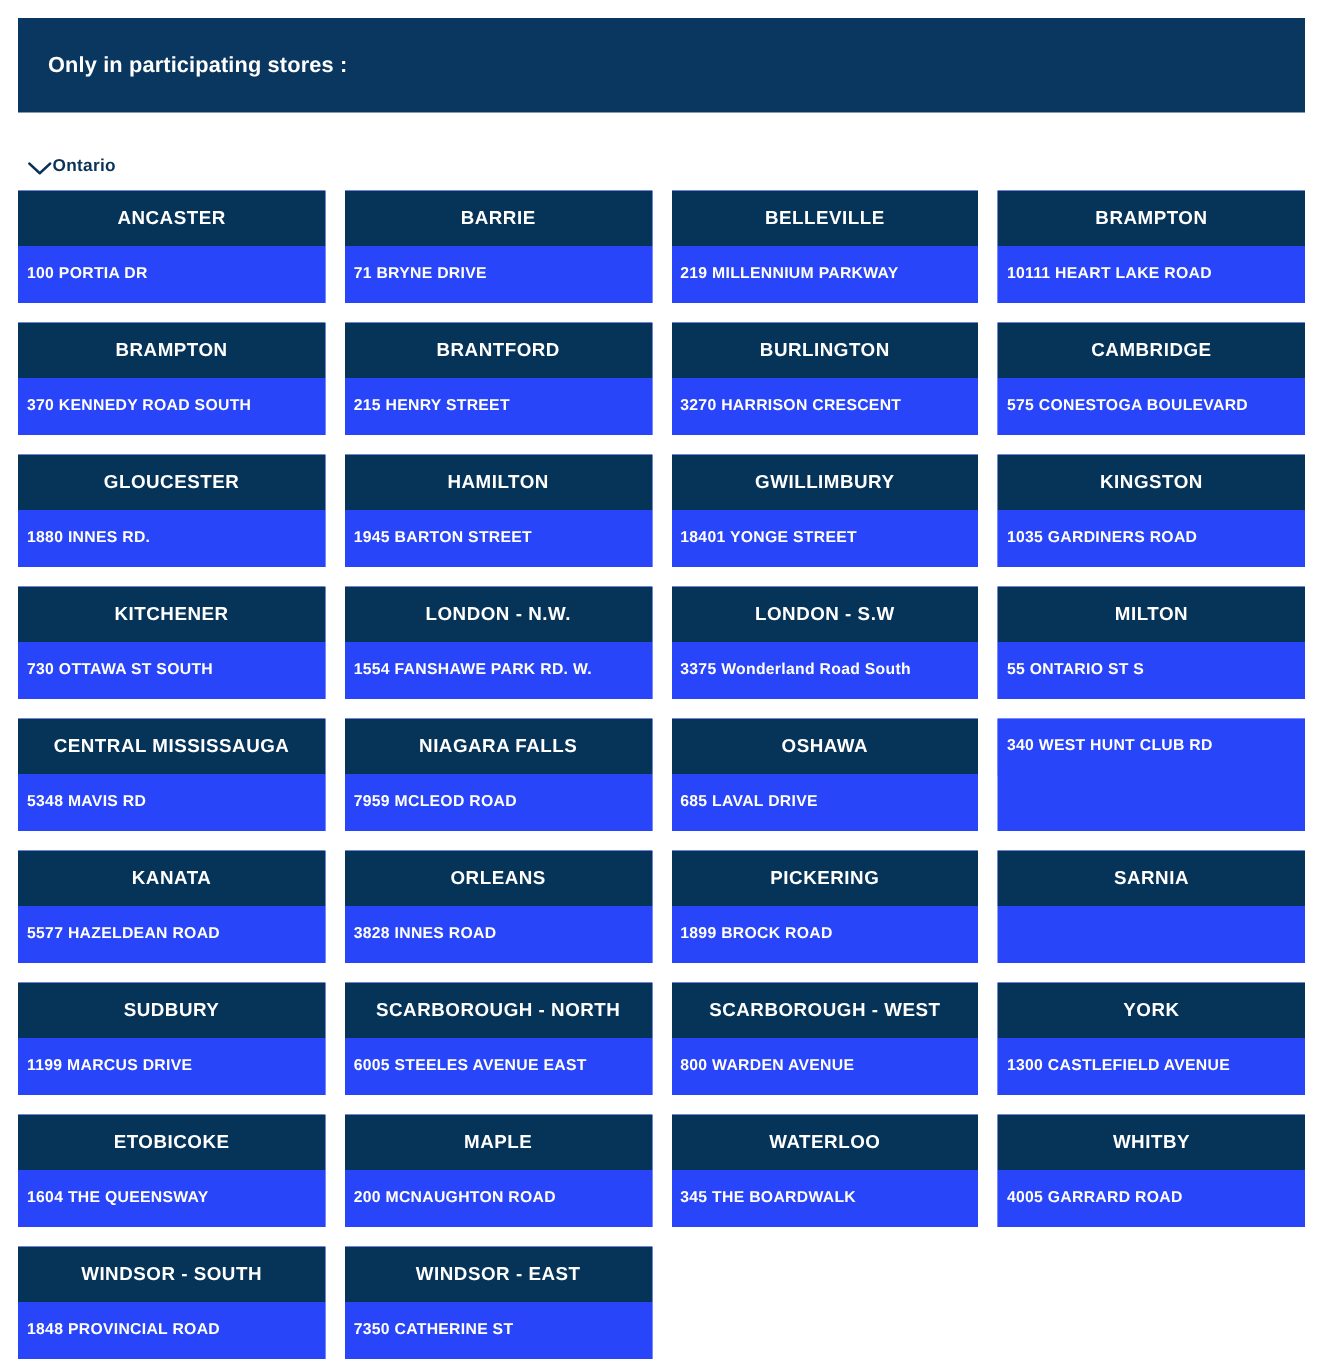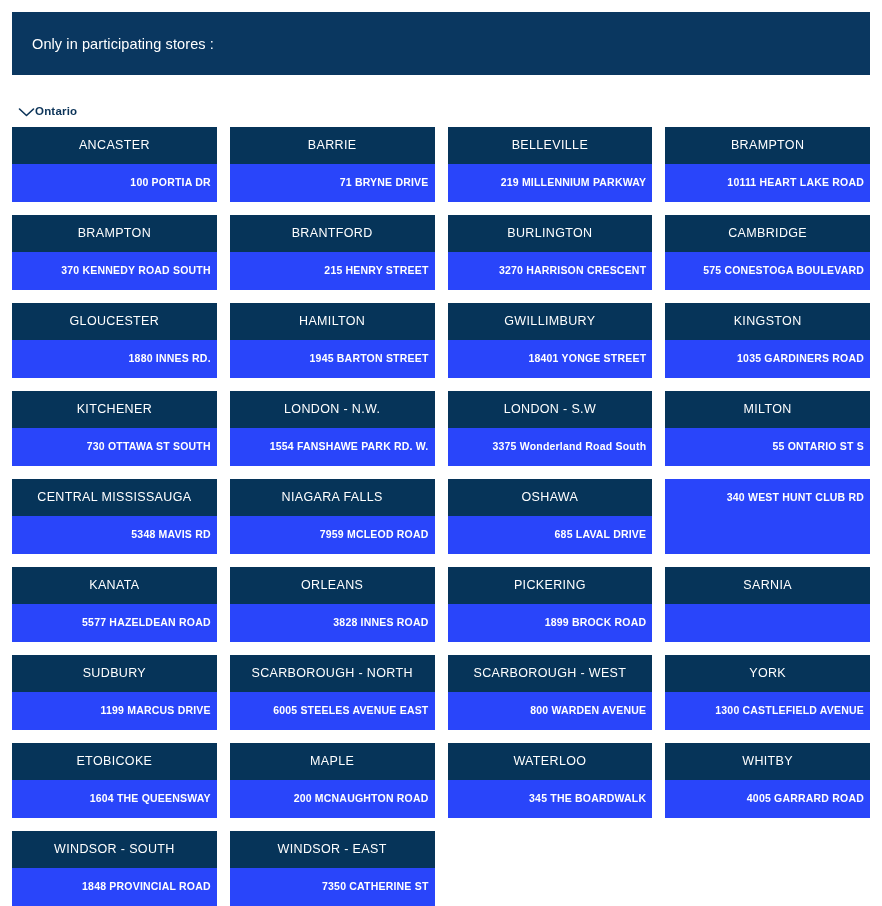--- a/index.html
+++ b/index.html
@@ -26,21 +26,21 @@
     background: #0a3760;
     height: 63px;
     display: flex;
     align-items: center;
     padding: 0 20px;
     margin-bottom: 14px;
   }
   .banner-title {
     color: #ffffff;
     font-size: 14.5px;
-    font-weight: normal;
+    font-weight: bold;
     letter-spacing: 0.1px;
   }
 
   
   .province-row {
     display: flex;
     align-items: flex-end;
     padding: 4px 2px 0 6px;
     height: 28px;
     cursor: pointer;
@@ -80,32 +80,32 @@
     color: #ffffff;
     height: 37px;
     display: flex;
     align-items: center;
     justify-content: center;
     text-align: center;
     padding: 0 6px;
   }
   .store-city {
     font-size: 12.5px;
-    font-weight: normal;
+    font-weight: bold;
     letter-spacing: 0.35px;
     line-height: 1.1;
     white-space: nowrap;
   }
   .store-card-body {
     background: #2945fa;
     color: #ffffff;
     height: 38px;
     display: flex;
     align-items: center;
-    justify-content: flex-end;
+    justify-content: flex-start;
     text-align: center;
     padding: 0 6px;
   }
   .store-address {
     font-size: 10.5px;
     font-weight: bold;
     letter-spacing: 0.2px;
     line-height: 1.1;
     white-space: nowrap;
   }

